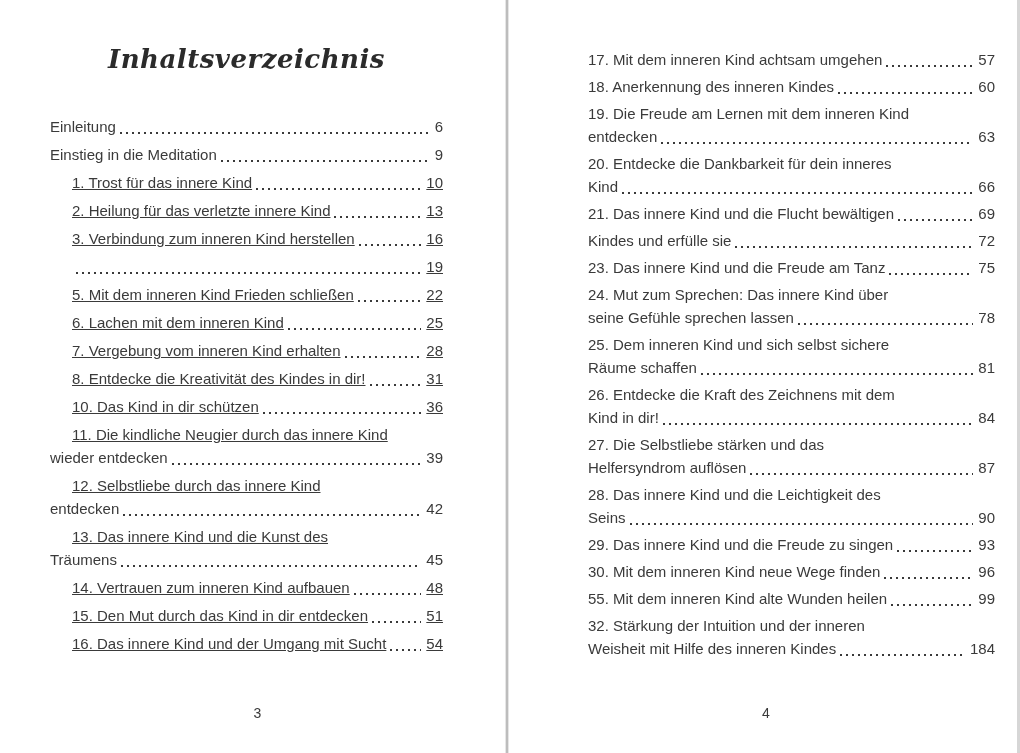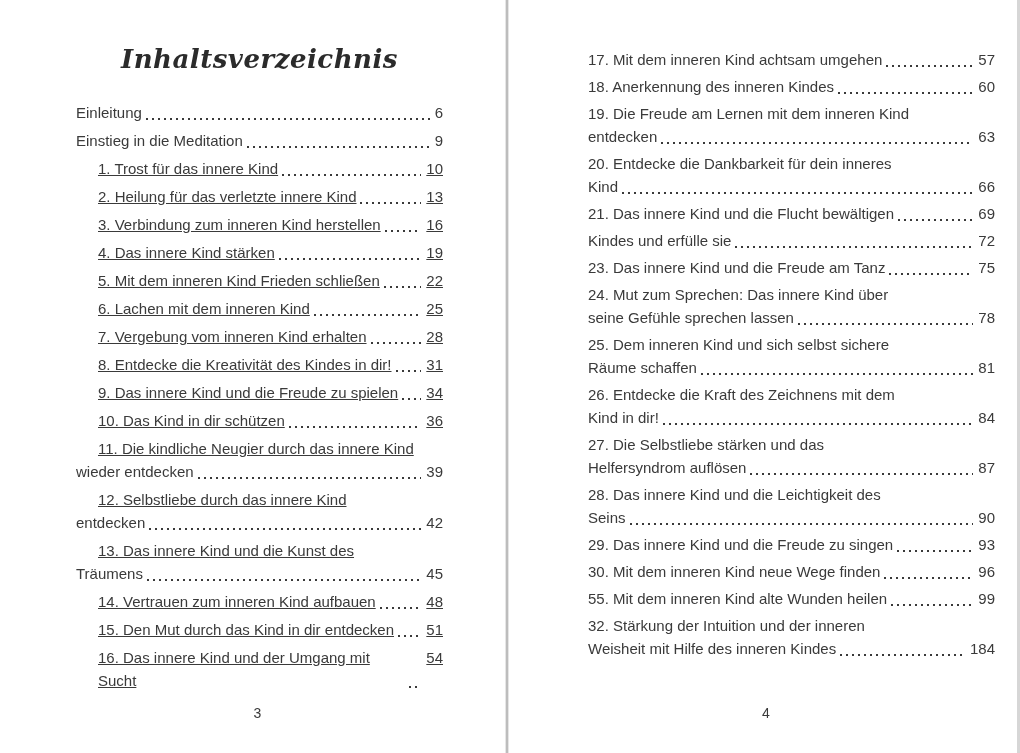--- a/index.html
+++ b/index.html
@@ -5,36 +5,36 @@
   * { margin: 0; padding: 0; box-sizing: border-box; }
   html, body { width: 1020px; height: 753px; }
   body {
     background: #ffffff;
     font-family: "Liberation Sans", sans-serif;
     color: #3a3a3a;
     position: relative;
     overflow: hidden;
   }
   .page { position: absolute; top: 0; height: 753px; background: #ffffff; }
-  .page-left  { left: 0;   width: 507px; padding: 0 64px 0 76px; }
+  .page-left  { left: 0;   width: 507px; padding: 0 64px 0 50px; }
   .page-right { left: 509px; width: 562px; padding: 48px 76px 0 79px; }
 
   .toc-title {
     margin-top: 44px;
     text-align: center;
     font-family: "DejaVu Serif", serif;
     font-style: italic;
     font-weight: 700;
     font-size: 26px;
     letter-spacing: 0.5px;
     color: #2b2b2b;
   }
 
   .entries { margin-top: 0; }
-  .entries-left { margin-top: 27px; }
+  .entries-left { margin-top: 41px; }
 
   .entry { font-size: 15px; line-height: 23px; color: #3a3a3a; }
   .entries-left  .entry { margin-bottom: 5px; }
   .entries-right .entry { margin-bottom: 4px; }
 
   .entry .line { }
   .entry.indent .first { padding-left: 22px; text-decoration: underline; }
 
   .row { display: flex; align-items: baseline; }
   .row .txt { flex: 0 1 auto; }
@@ -113,21 +113,20 @@
         </div>
         <div class="entry indent">
           <div class="row first">
             <span class="txt">3. Verbindung zum inneren Kind herstellen</span>
             <span class="leader"></span>
             <span class="pg">16</span>
           </div>
         </div>
         <div class="entry indent">
           <div class="row first">
-            <span class="txt">4. Das innere Kind stärken</span>
             <span class="leader"></span>
             <span class="pg">19</span>
           </div>
         </div>
         <div class="entry indent">
           <div class="row first">
             <span class="txt">5. Mit dem inneren Kind Frieden schließen</span>
             <span class="leader"></span>
             <span class="pg">22</span>
           </div>
@@ -144,27 +143,20 @@
             <span class="txt">7. Vergebung vom inneren Kind erhalten</span>
             <span class="leader"></span>
             <span class="pg">28</span>
           </div>
         </div>
         <div class="entry indent">
           <div class="row first">
             <span class="txt">8. Entdecke die Kreativität des Kindes in dir!</span>
             <span class="leader"></span>
             <span class="pg">31</span>
-          </div>
-        </div>
-        <div class="entry indent">
-          <div class="row first">
-            <span class="txt">9. Das innere Kind und die Freude zu spielen</span>
-            <span class="leader"></span>
-            <span class="pg">34</span>
           </div>
         </div>
         <div class="entry indent">
           <div class="row first">
             <span class="txt">10. Das Kind in dir schützen</span>
             <span class="leader"></span>
             <span class="pg">36</span>
           </div>
         </div>
         <div class="entry indent">

